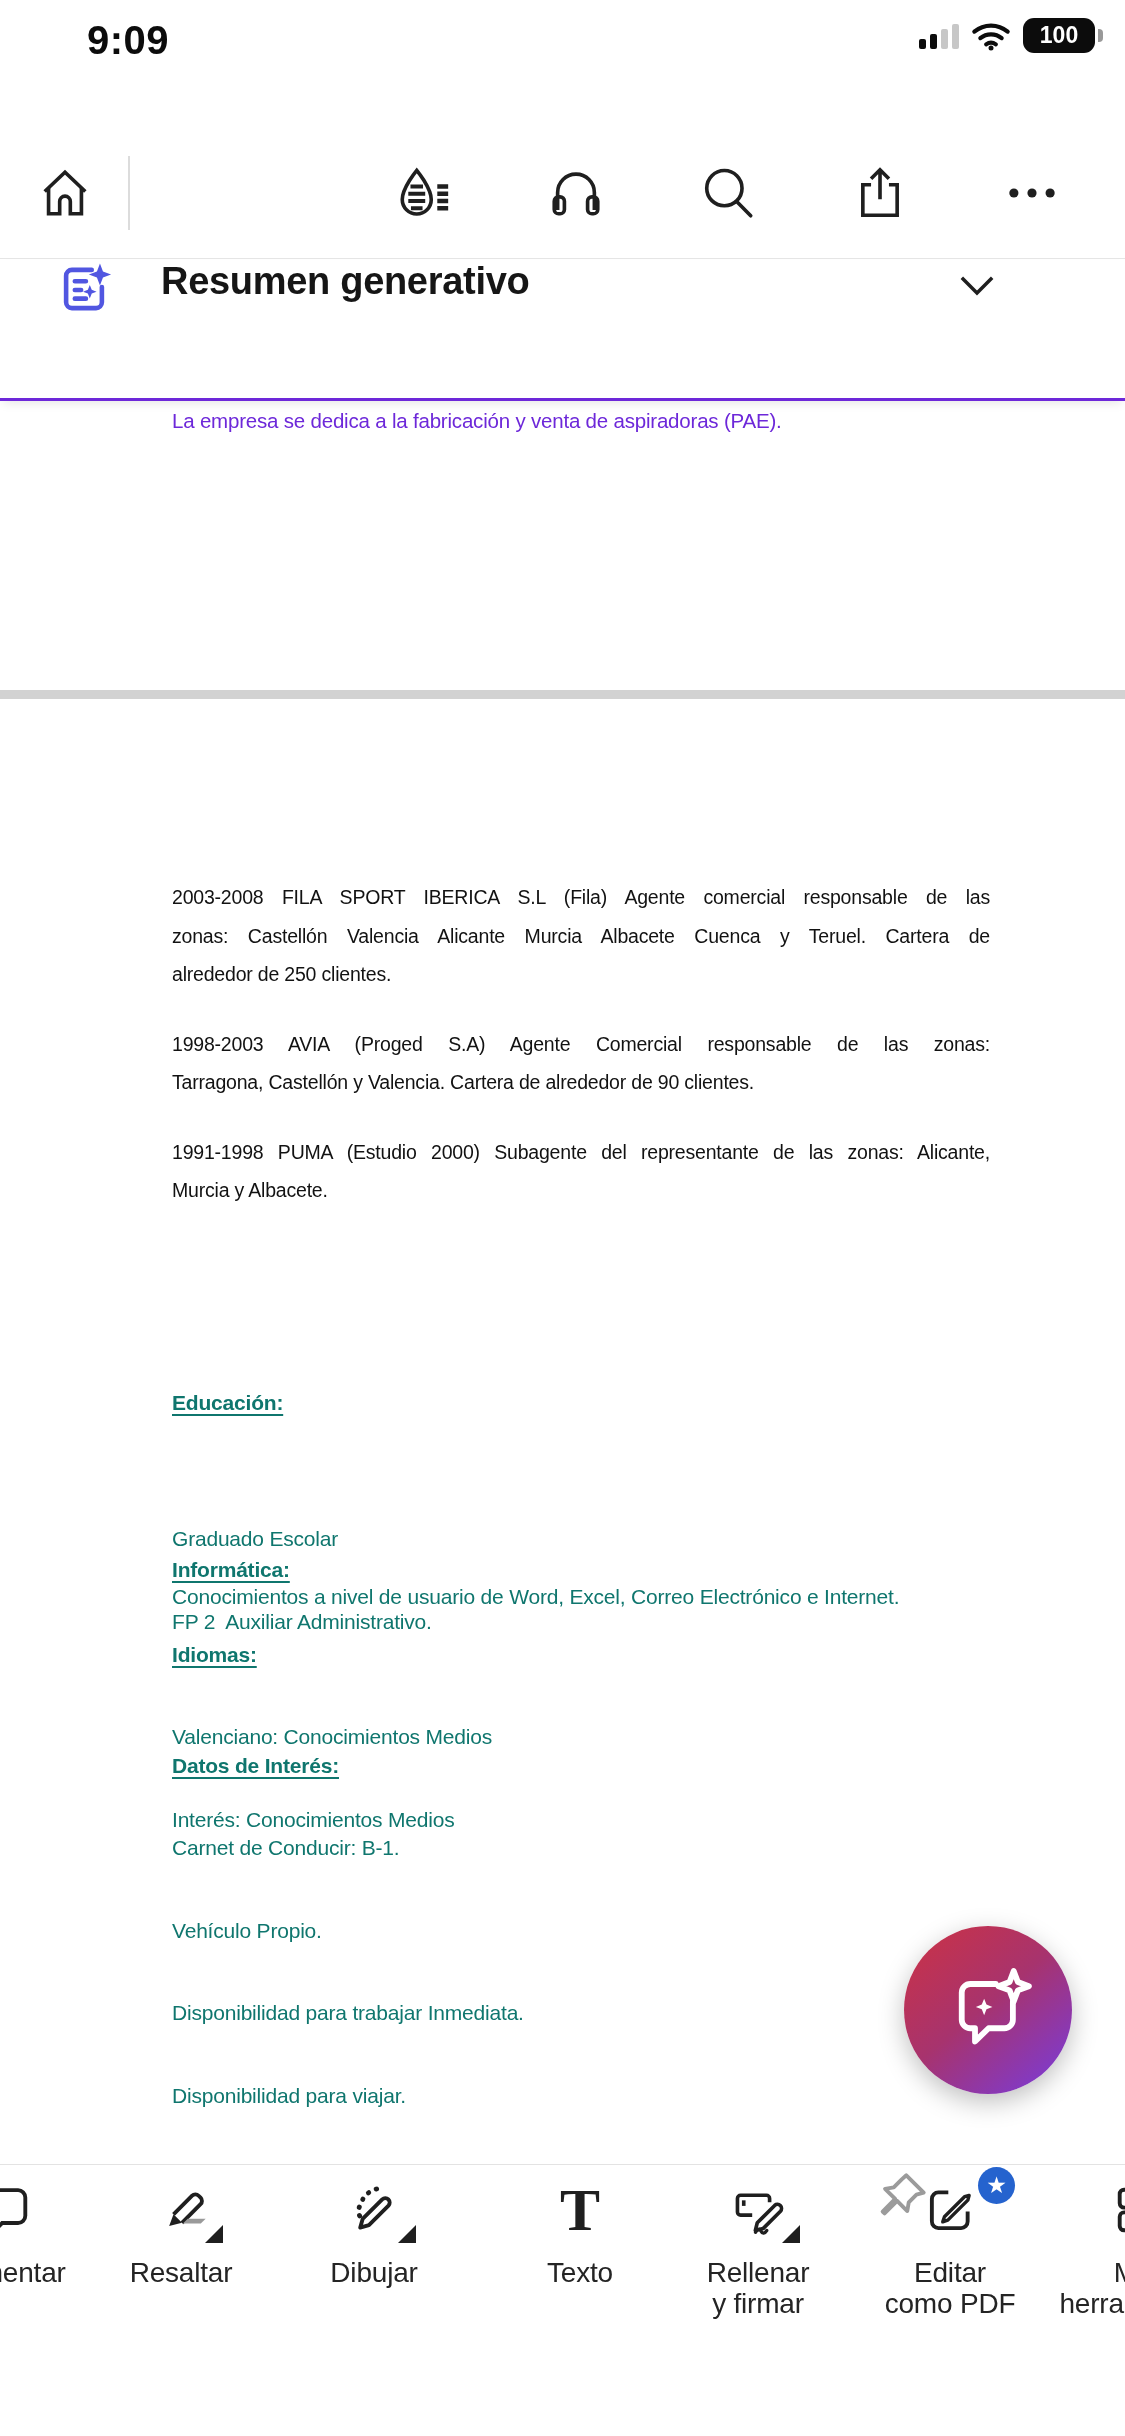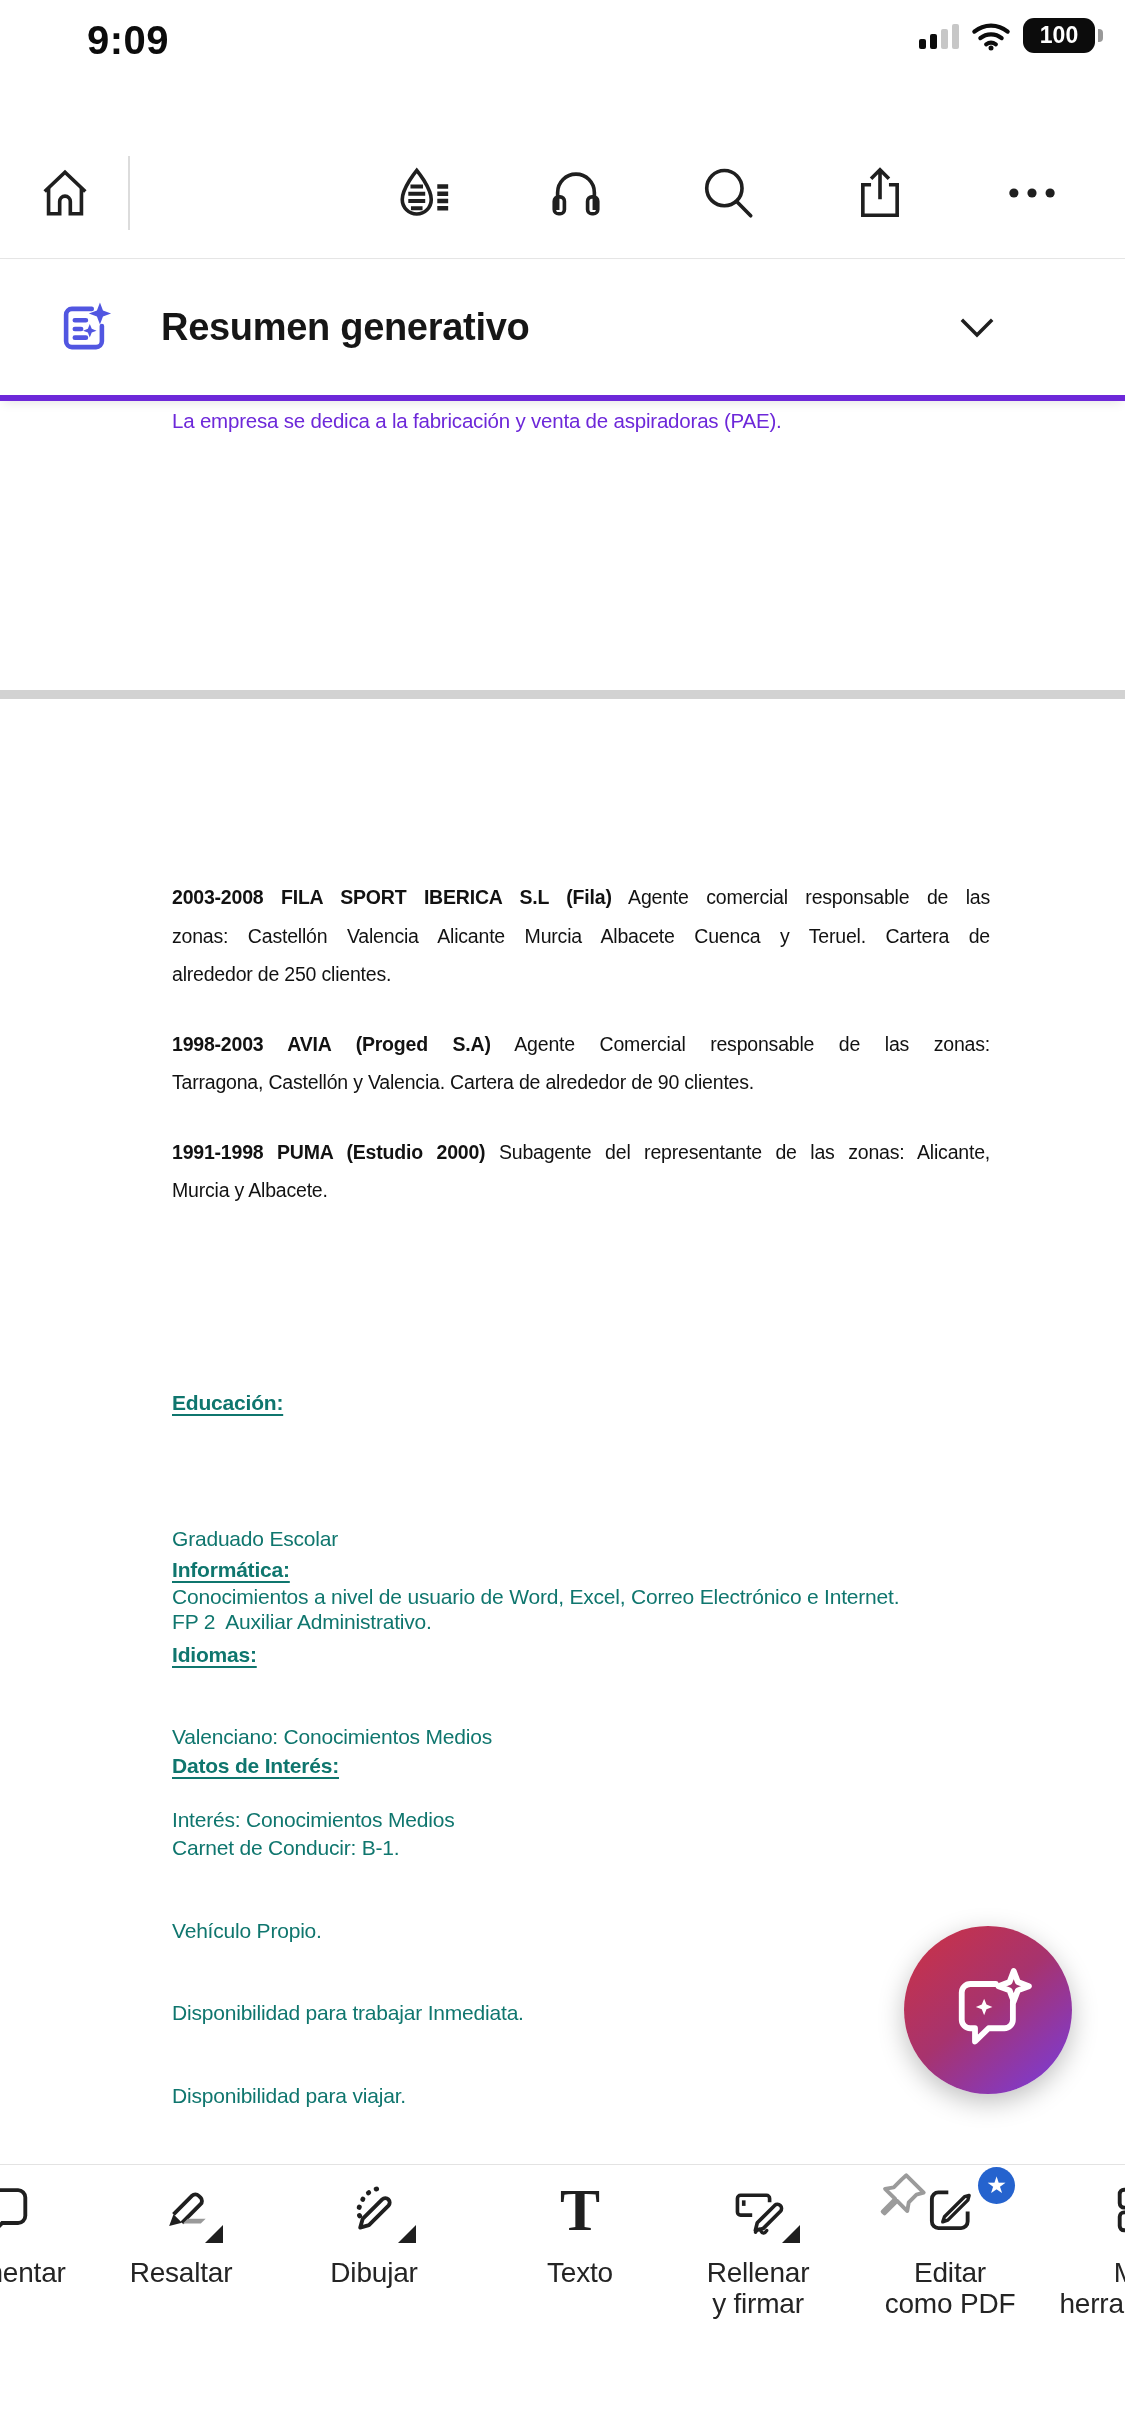--- a/index.html
+++ b/index.html
@@ -22,37 +22,37 @@
   
   .top-toolbar{position:absolute;top:128px;left:0;right:0;height:131px;display:flex;align-items:center;
                padding:0 64px 0 36px;box-sizing:border-box;border-bottom:1px solid #e5e5e5;background:#fff;}
   .tt-btn{width:58px;height:58px;display:flex;align-items:center;justify-content:center;background:none;border:none;padding:0;}
   .tt-btn svg{width:100%;height:100%;}
   .tt-divider{width:2px;height:74px;background:#dcdcdc;margin-left:34px;}
   .tt-icons{margin-left:auto;display:flex;align-items:center;gap:94px;}
 
   
   .summary-bar{position:absolute;top:260px;left:0;right:0;height:141px;background:#fff;display:flex;
-               align-items:center;padding:0 122px 0 55px;box-sizing:border-box;
-               border-bottom:6px solid #6d28d9;box-shadow:0 5px 10px -3px rgba(0,0,0,.10);z-index:5;}
+               padding:0 122px 0 55px;box-sizing:border-box;
+               border-bottom:3px solid #6d28d9;box-shadow:0 5px 10px -3px rgba(0,0,0,.10);z-index:5;}
   .summary-icon{width:58px;height:58px;flex:0 0 auto;}
   .summary-title{margin-left:48px;font-size:38px;font-weight:700;color:#161616;letter-spacing:-.3px;}
   .summary-chevron{margin-left:auto;width:52px;height:52px;background:none;border:none;padding:0;}
   .summary-chevron svg{width:100%;height:100%;}
 
   
   .document{position:absolute;top:401px;left:0;right:0;height:1763px;background:#fff;overflow:hidden;}
   .doc-summary-line{position:absolute;top:8px;left:172px;font-size:20.5px;letter-spacing:-.2px;color:#6d28d9;white-space:pre;}
   .page-sep{position:absolute;top:289px;left:0;right:0;height:9px;background:#d2d2d2;}
   .jobs{position:absolute;top:477px;left:172px;width:818px;font-size:19.5px;line-height:38.5px;
         letter-spacing:-.2px;color:#121212;}
   .job{margin:0 0 31px 0;}
   .job-line{text-align:justify;text-align-last:justify;}
   .job-line.last{text-align-last:left;white-space:pre;}
-  .job-head{font-weight:700;}
+  .job-head{font-weight:400;}
   .doc-sec{position:absolute;left:172px;font-size:21px;line-height:27.5px;letter-spacing:-.2px;color:#0f766e;white-space:pre;}
   .sec-head{font-weight:700;text-decoration:underline;text-decoration-thickness:2px;text-underline-offset:4px;}
 
   
   .fab{position:absolute;left:904px;top:1926px;width:168px;height:168px;border-radius:50%;border:none;padding:0;
        background:linear-gradient(140deg,#c93248 5%,#a7336e 48%,#7b3bd6 95%);
        box-shadow:0 8px 26px rgba(0,0,0,.25);display:flex;align-items:center;justify-content:center;z-index:6;}
   .fab svg{width:94px;height:94px;}
 
   

